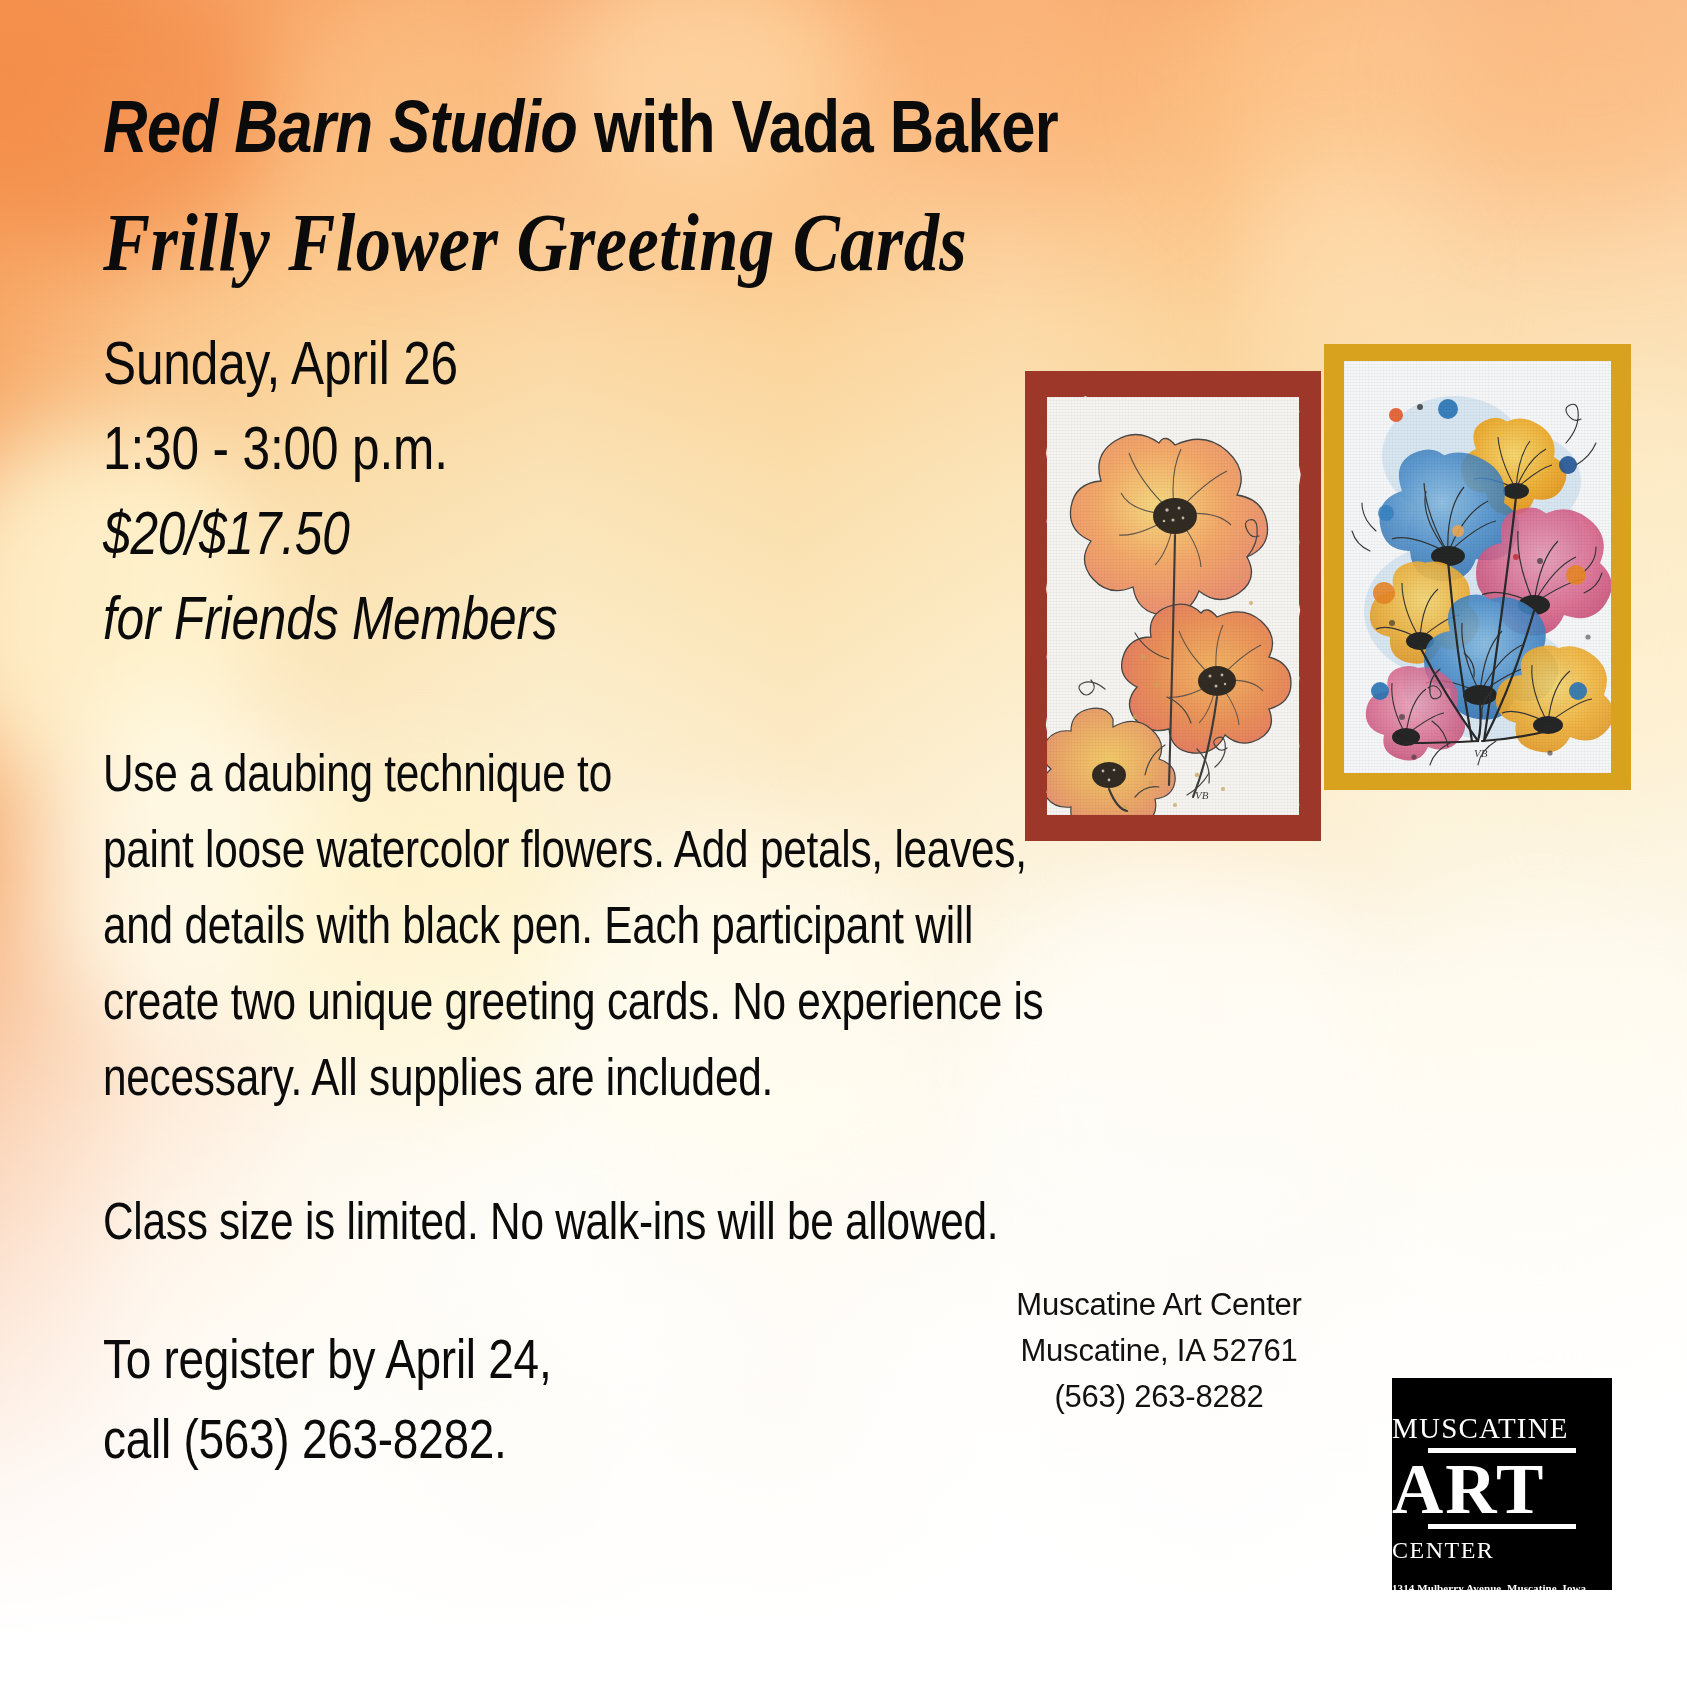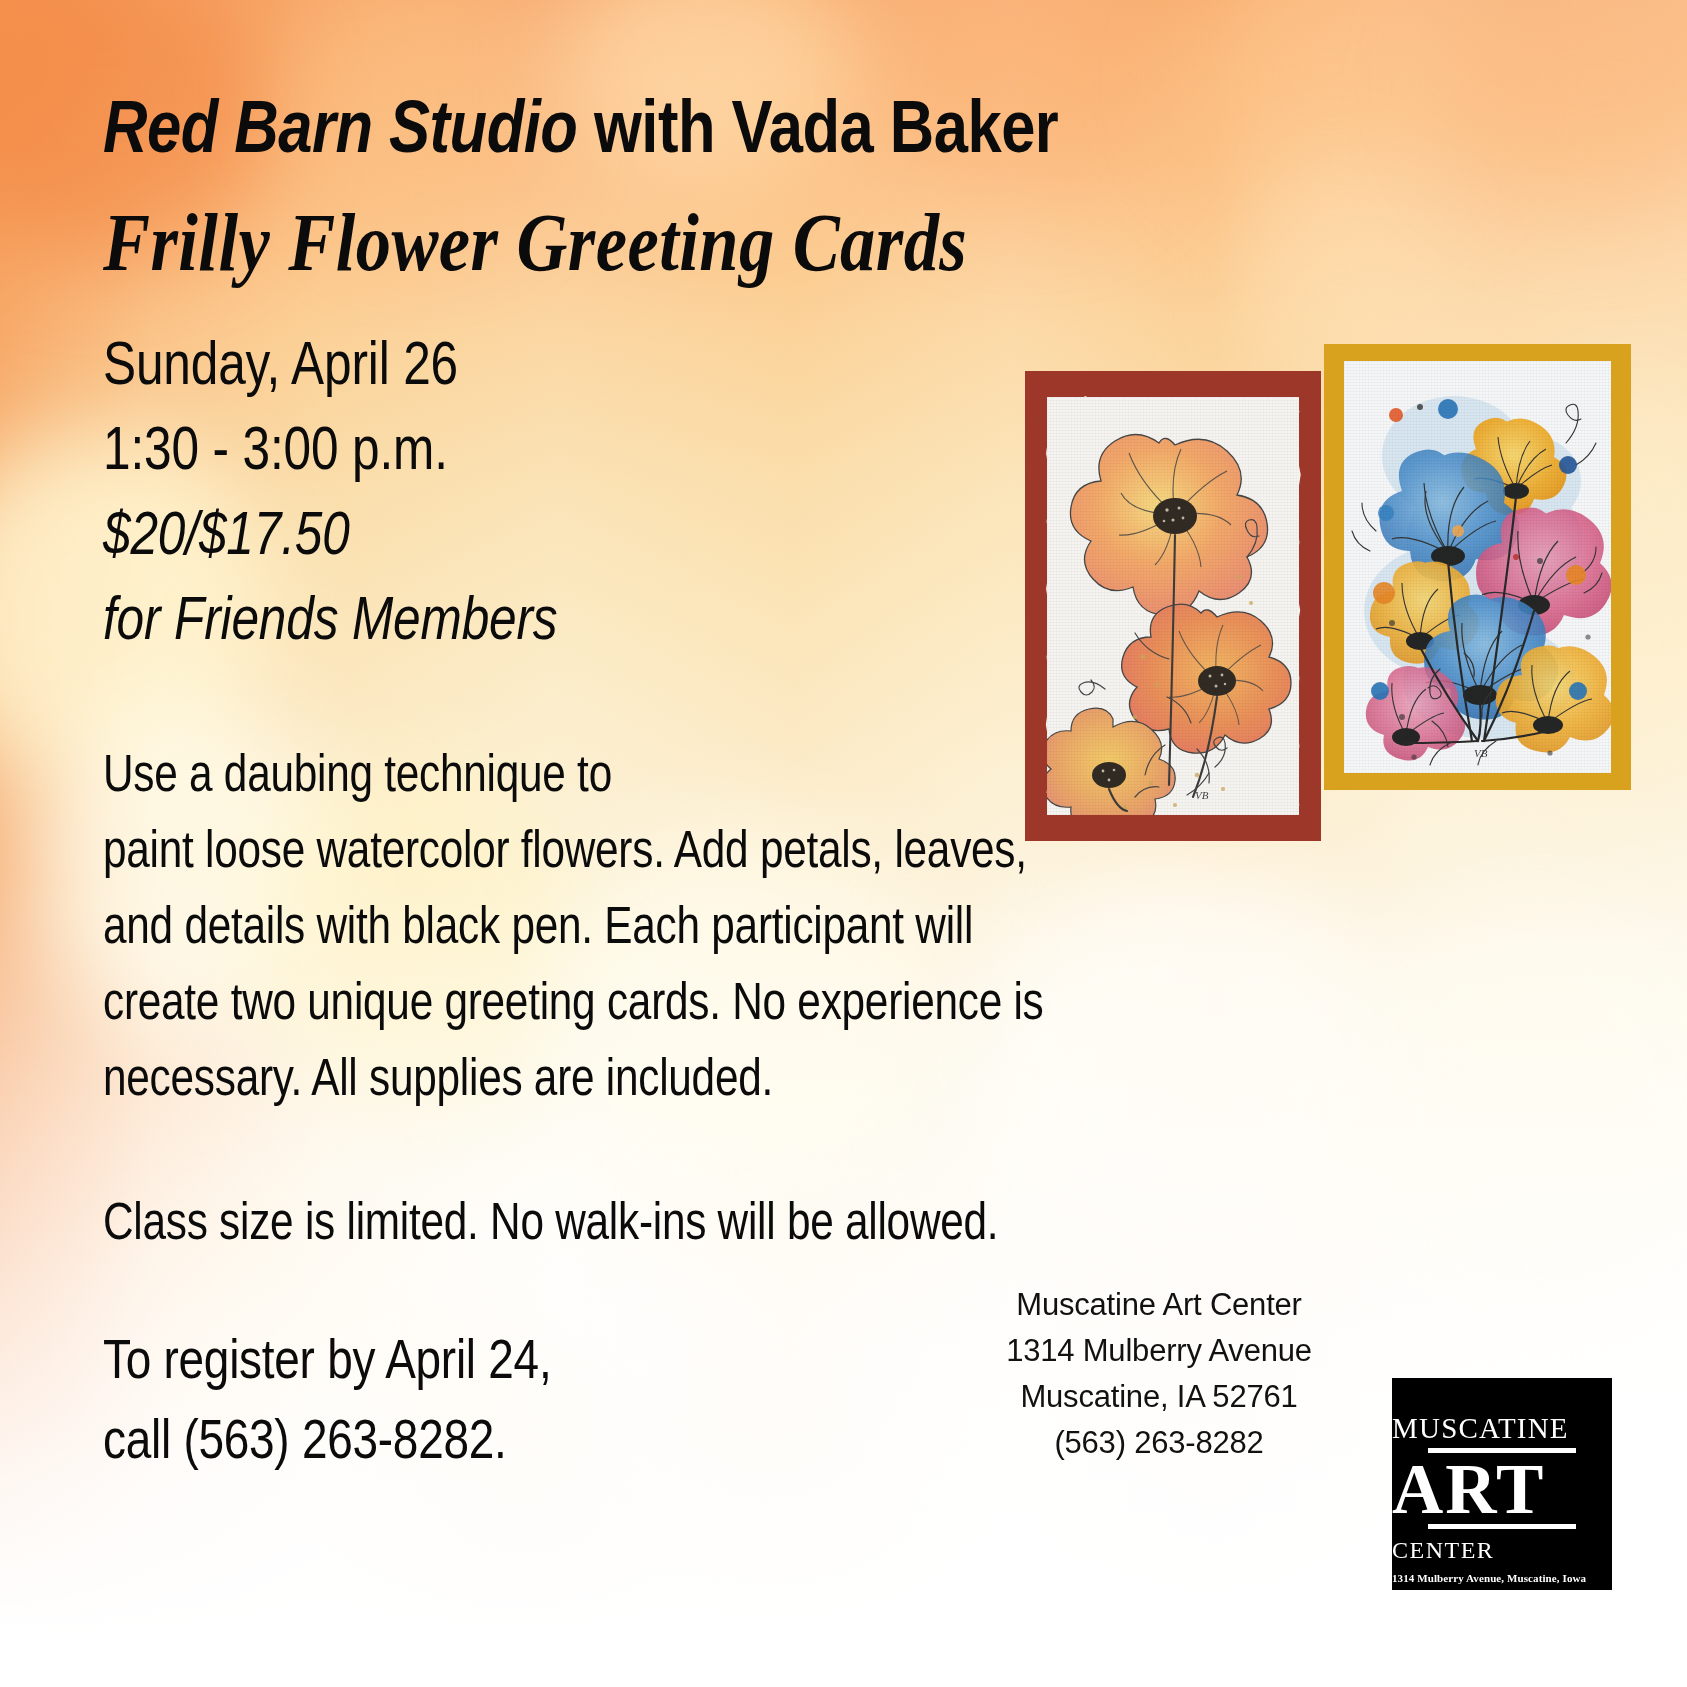--- a/index.html
+++ b/index.html
@@ -143,21 +143,21 @@
   .logo-rule{
     height:5px;background:#fff;width:148px;margin:3px auto 4px auto;
   }
   #logo-word-art{
     font-size:71px;font-weight:700;letter-spacing:2px;line-height:64px;
   }
   #logo-word-center{
     font-size:24px;letter-spacing:1.5px;line-height:35px;
   }
   #logo-address{
-    font-size:11px;letter-spacing:.1px;line-height:16px;margin-top:2px;
+    font-size:11px;letter-spacing:.1px;line-height:16px;margin-top:12px;
     font-weight:700;
   }
 
   
   .card-wrap{position:absolute;}
   #card-red{left:1025px;top:371px;width:296px;height:470px;background:#9c3729;}
   #card-gold{left:1324px;top:344px;width:307px;height:446px;background:#d8a21f;}
   .card-paper{position:absolute;background:#f6f4f0;}
   #paper-red{left:22px;top:26px;width:252px;height:418px;}
   #paper-gold{left:20px;top:17px;width:267px;height:412px;background:#f5f6f7;}
@@ -492,21 +492,20 @@
     <div class="t-line body-line" id="body-4">create two unique greeting cards. No experience is</div>
     <div class="t-line body-line" id="body-5">necessary. All supplies are included.</div>
 
     <div class="t-line" id="limit-line">Class size is limited. No walk-ins will be allowed.</div>
 
     <div class="t-line reg-line" id="reg-1">To register by April 24,</div>
     <div class="t-line reg-line" id="reg-2">call (563) 263-8282.</div>
 
     <div id="contact">
       <div>Muscatine Art Center</div>
-      <div>1314 Mulberry Avenue</div>
       <div>Muscatine, IA 52761</div>
       <div>(563) 263-8282</div>
     </div>
 
     <div id="logo">
       <div id="logo-inner">
         <div id="logo-word-muscatine">MUSCATINE</div>
         <div class="logo-rule"></div>
         <div id="logo-word-art">ART</div>
         <div class="logo-rule"></div>

